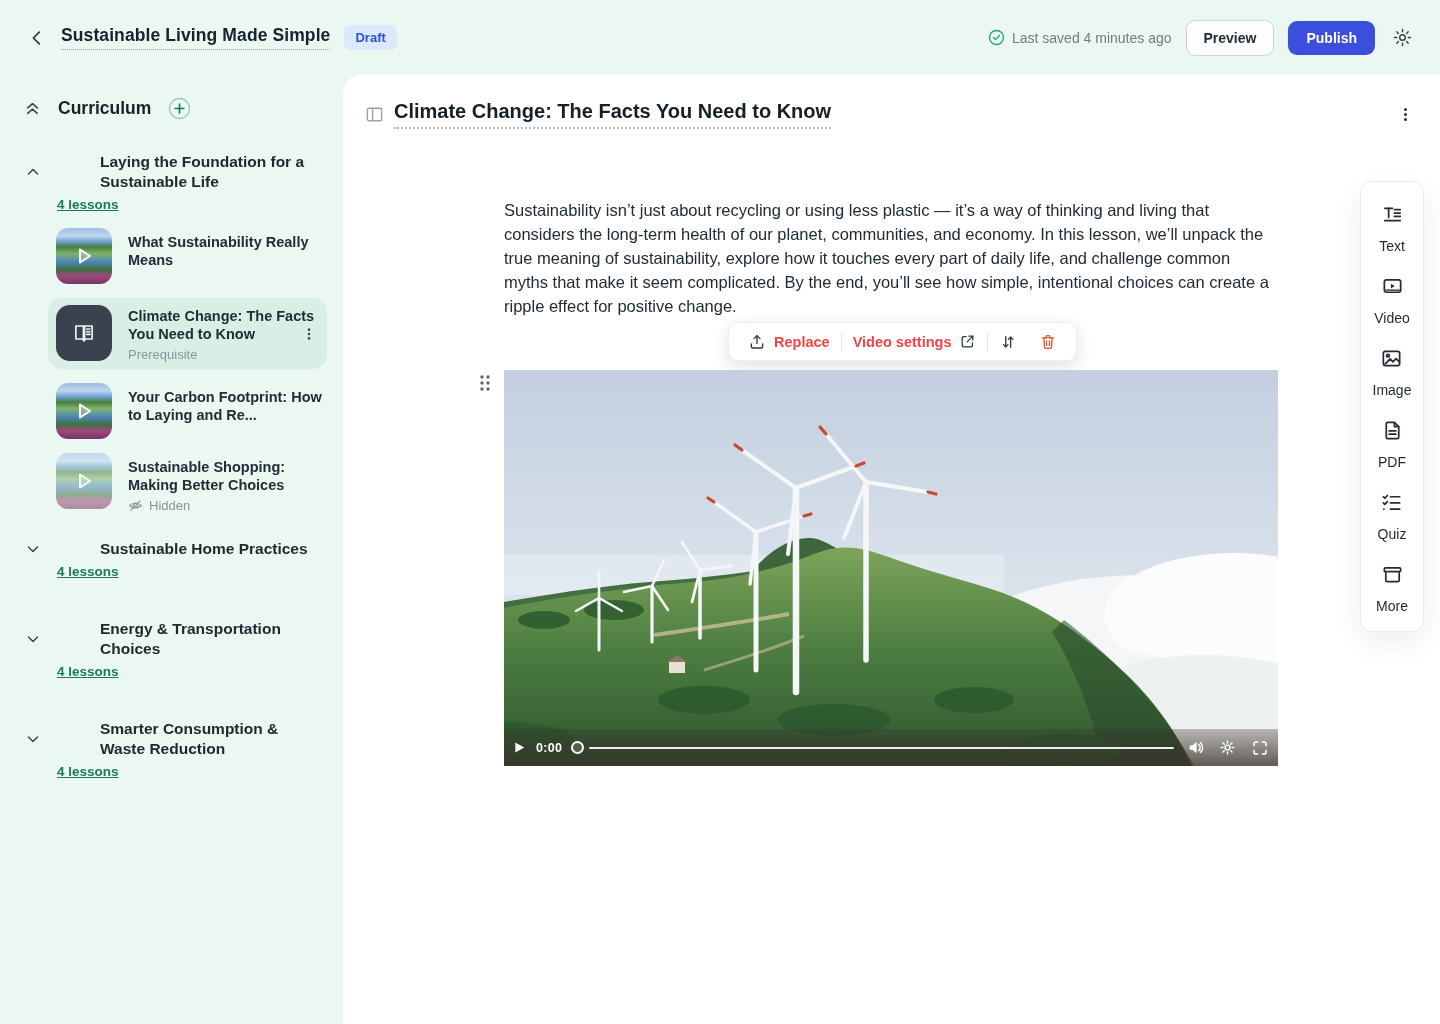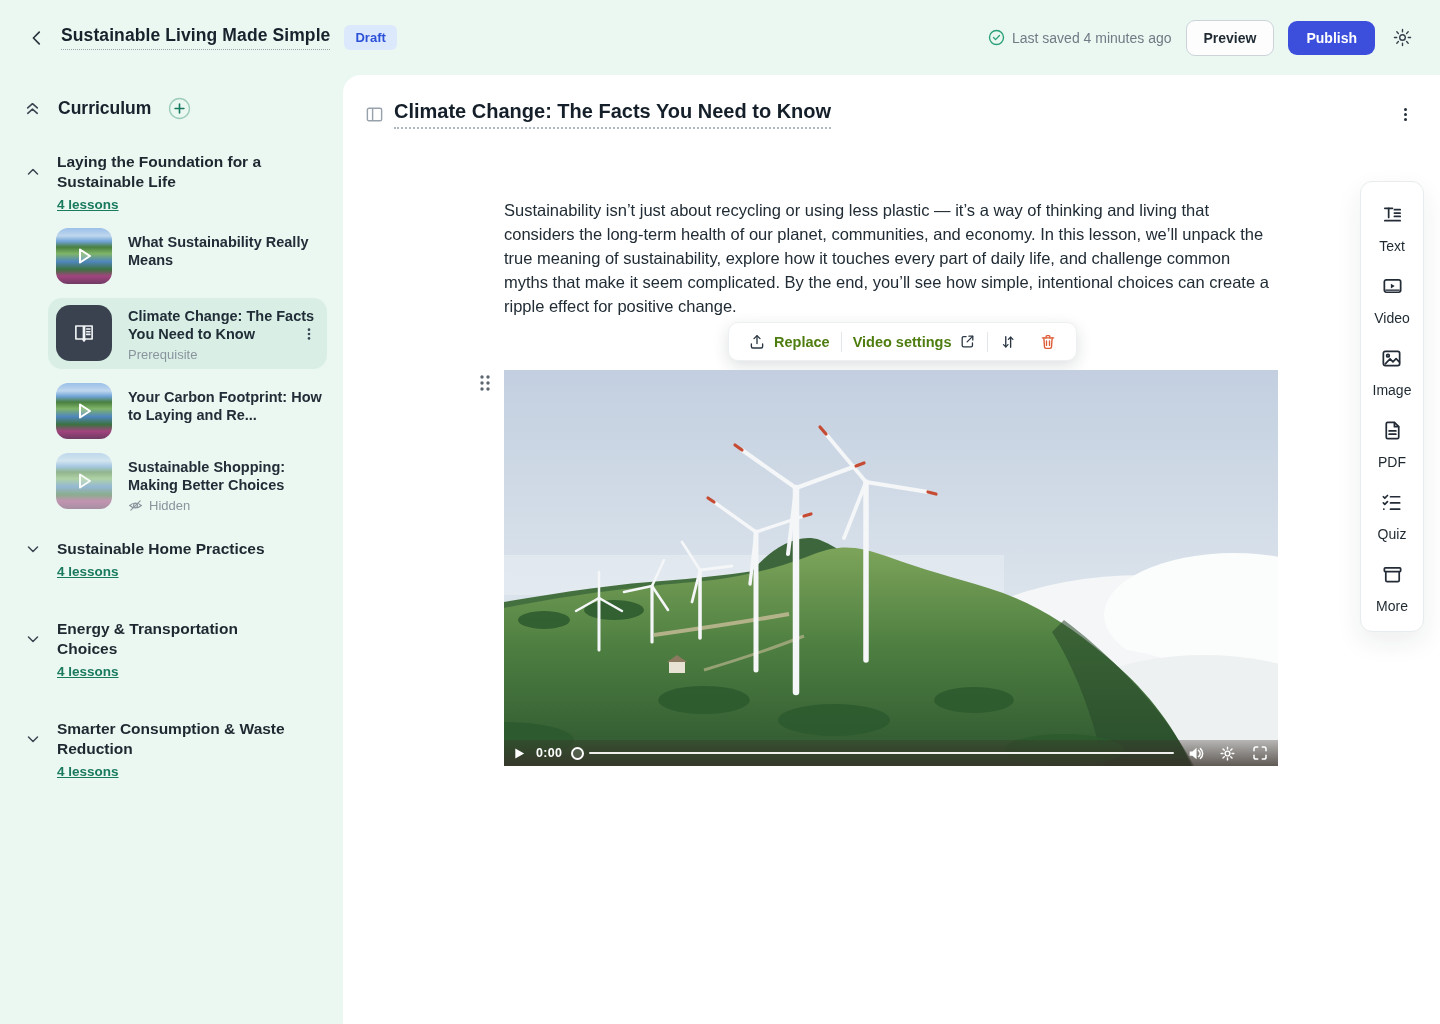--- a/index.html
+++ b/index.html
@@ -44,21 +44,21 @@
     position:absolute; left:0; top:75px; width:343px; bottom:0;
     padding:22px 16px 0 24px;
   }
   .curriculum-header { display:flex; align-items:center; gap:17px; }
   .curriculum-header h2 { font-size:17.5px; font-weight:700; color:#16222c; }
   .collapse-all-btn, .chev-btn { width:17px; height:17px; display:flex; align-items:center; justify-content:center; color:#3a4652; flex:none; }
   .add-btn { width:23px; height:23px; display:flex; color:#157a5f; }
 
   .section { margin-top:32px; }
   .section-row { display:flex; align-items:center; gap:16px; }
-  .section-title { font-size:15.5px; font-weight:600; color:#1d2830; line-height:20px; width:230px; }
+  .section-title { font-size:15.5px; font-weight:600; color:#1d2830; line-height:20px; width:230px;margin-left:43px; }
   .lesson-count { font-size:13.5px; font-weight:600; color:#197a5e; margin:5px 0 0 33px;text-decoration:underline; }
 
   .lessons { margin:16px 0 4px 32px; }
   .lesson-row { position:relative; display:flex; gap:16px; align-items:flex-start; width:271px; margin-bottom:14px; }
   .lesson-row.selected {
     background:#d9efe6; border-radius:14px; margin-left:-8px;
     padding:7px 8px; width:279px;
   }
   .thumb {
     width:56px; height:56px; border-radius:12px; flex:none; position:relative; overflow:hidden;
@@ -94,35 +94,35 @@
     font-size:16.5px; line-height:24px; color:#212c35;
   }
 
   .block-toolbar {
     position:absolute; left:385px; top:247px; height:39px;
     display:flex; align-items:center; background:#fff;
     border:1px solid #edf0f2; border-radius:10px;
     box-shadow:0 5px 16px rgba(22,34,44,.14);
     padding:0 8px;
   }
-  .tb-btn { display:flex; align-items:center; gap:8px; padding:0 11px; height:100%; font-size:14.5px; font-weight:700; color:#4d7c0f; }
+  .tb-btn { display:flex; align-items:center; gap:8px; padding:0 11px; height:100%; font-size:14.5px; font-weight:700; color:#ef4444; }
   .tb-divider { width:1px; height:20px; background:#e3e7ea; }
   .tb-icon { color:#2a3642; display:flex; }
   .tb-trash { color:#dd5b33; }
 
   .drag-handle { position:absolute; left:135px; top:299px; width:14px; height:18px; color:#5c6770; }
 
   
   .video-block {
     position:absolute; left:161px; top:295px; width:774px; height:396px;
     overflow:hidden; background:#cfd8e2;
   }
   .video-scene { position:absolute; inset:0; }
   .video-controls {
-    position:absolute; left:0; right:0; bottom:0; height:26px;
+    position:absolute; left:0; right:0; bottom:0; height:37px;
     display:flex; align-items:center; gap:9px; padding:0 9px;
     background:linear-gradient(to top, rgba(56,47,40,.78), rgba(56,47,40,.30));
   }
   .vc-play { color:#fff; display:flex; width:14px; }
   .vc-time { color:#fff; font-size:12.5px; font-weight:600; letter-spacing:.3px; }
   .vc-knob { width:13px; height:13px; border:2.5px solid #fff; border-radius:50%; background:rgba(255,255,255,.15); flex:none; }
   .vc-track { flex:1; height:2px; background:rgba(255,255,255,.92); border-radius:1px; margin-left:-4px; }
   .vc-right { display:flex; align-items:center; gap:15px; color:#fff; margin-left:4px; }
   .vc-right button { color:#fff; display:flex; }
 

